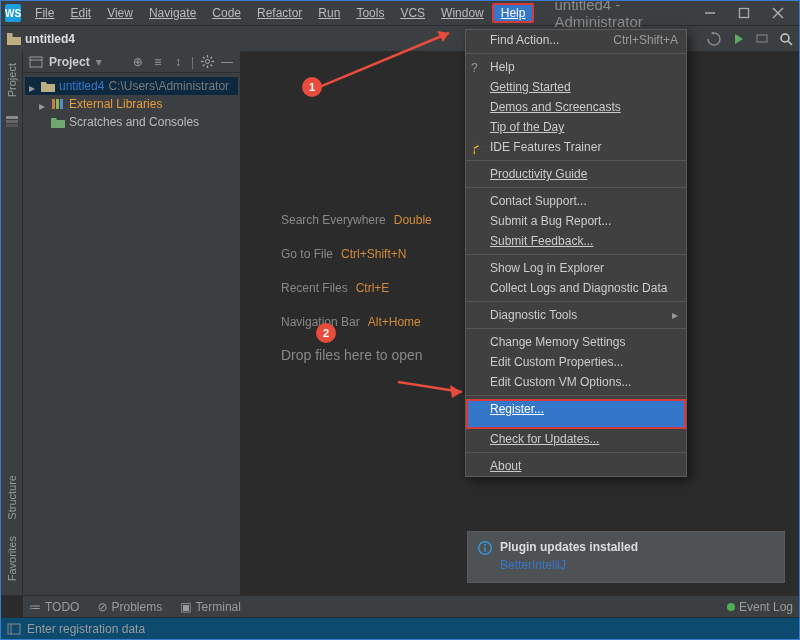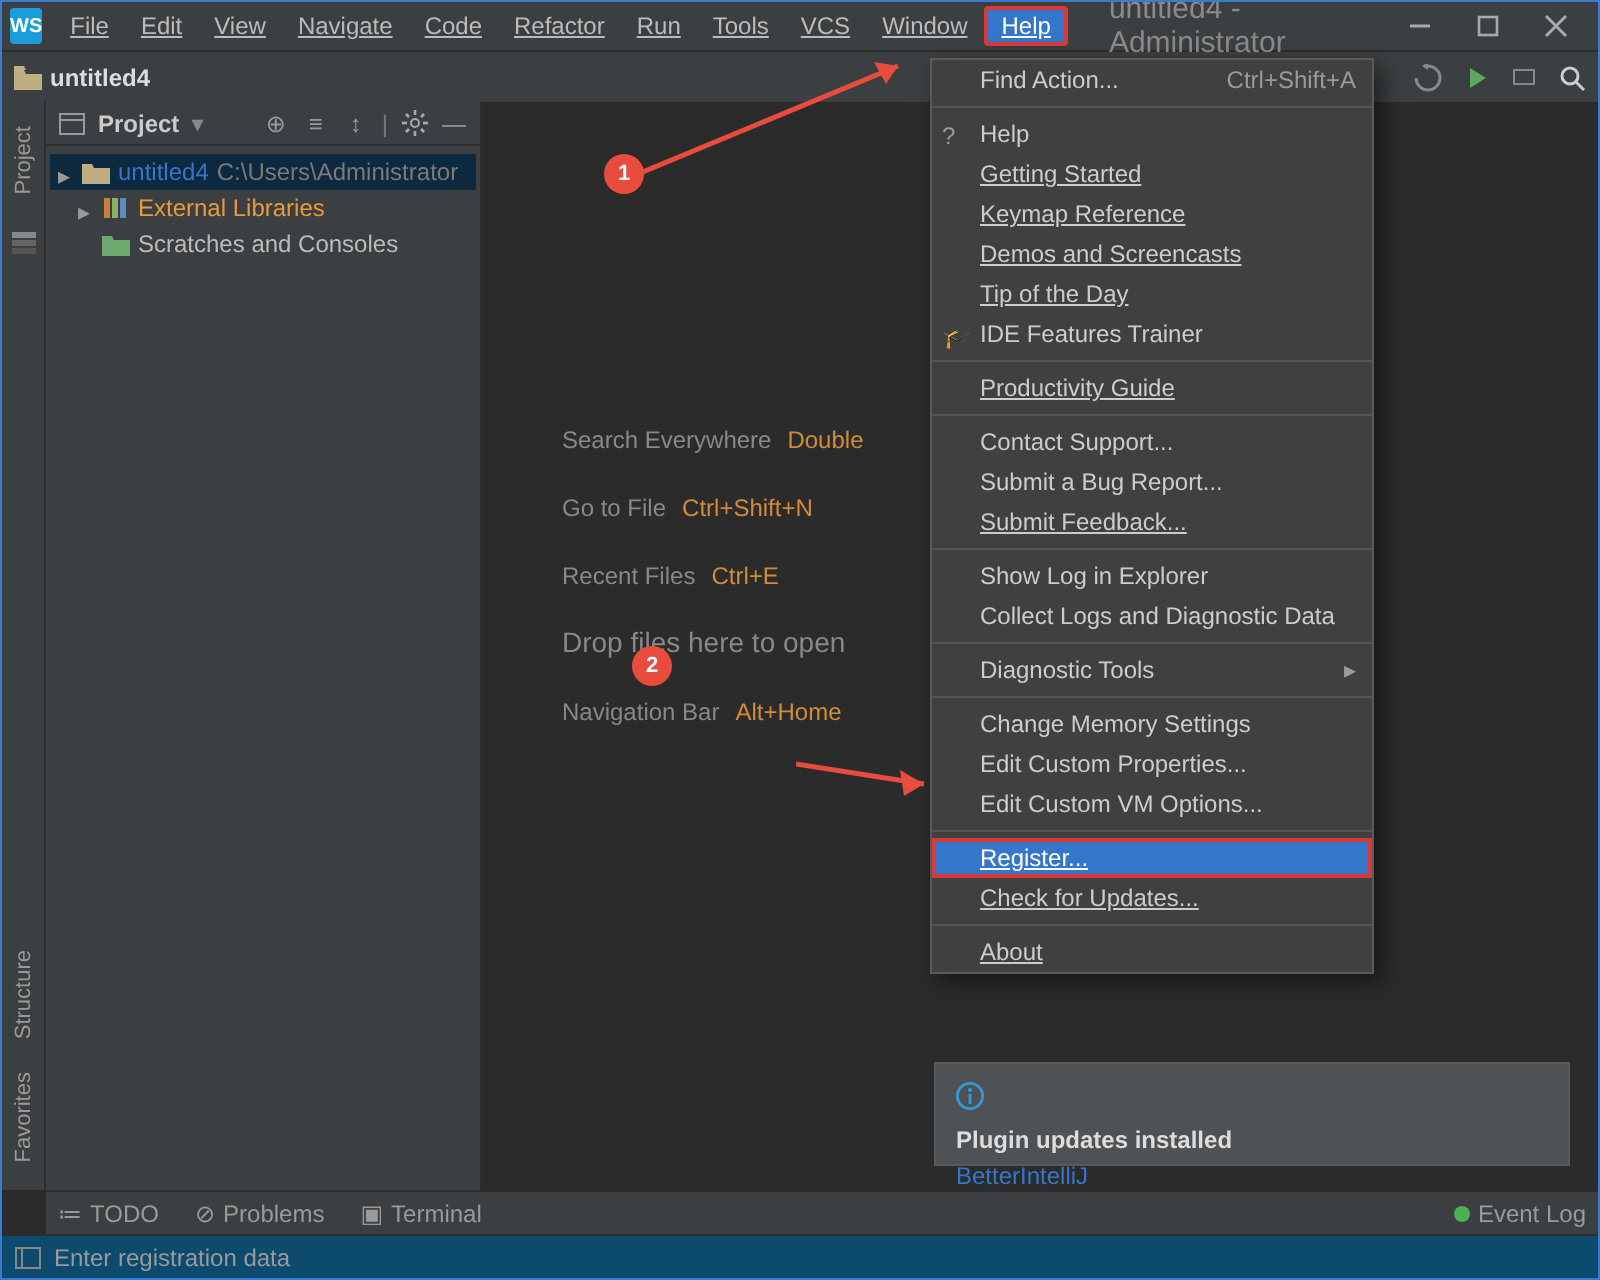--- a/index.html
+++ b/index.html
@@ -53,28 +53,28 @@
   .editor { flex:1; background:#2b2b2b; position:relative; }
   .welcome { position:absolute; left:40px; top:160px; display:flex; flex-direction:column; gap:18px; }
   .welcome .row { font-size:14px; color:#888; }
   .welcome .row .shortcut { color:#d18b3a; margin-left:8px; }
   
   
   .dropdown { position:absolute; top:28px; left:464px; width:222px; background:#404040; border:1px solid #5a5a5a; box-shadow:4px 4px 10px rgba(0,0,0,0.5); z-index:10; }
   .dd-item { display:flex; align-items:center; padding:3px 8px 3px 24px; color:#ccc; position:relative; white-space:nowrap; font-size:12px; cursor:pointer; }
   .dd-item.with-sc { justify-content:space-between; }
   .dd-item .sc { color:#9a9a9a; }
-  .dd-item.hover { background:#3476c9; color:#fff; border:2px solid #d83a3a; padding:1px 6px 1px 22px; }
+  .dd-item.hover { background:#3476c9; color:#fff; border:2px solid #d83a3a; padding:1px 6px 11px 22px; }
   .dd-sep { height:1px; background:#555; margin:3px 0; }
   .dd-item .ul { text-decoration:underline; }
   .dd-icon { position:absolute; left:5px; width:12px; height:12px; color:#9a9a9a; }
   .dd-arrow { margin-left:auto; color:#9a9a9a; }
   
   
-  .notif { position:absolute; right:14px; bottom:56px; width:318px; height:52px; background:#4f5254; border:1px solid #5a5a5a; padding:8px 10px; display:flex; gap:8px;flex-direction:column; }
+  .notif { position:absolute; right:14px; bottom:56px; width:318px; height:52px; background:#4f5254; border:1px solid #5a5a5a; padding:8px 10px; display:flex; gap:8px; }
   .notif .info-icon { width:14px; height:14px; color:#3498db; flex-shrink:0; margin-top:1px; }
   .notif .title { color:#ddd; font-weight:bold; }
   .notif .link { color:#3476c9; margin-top:4px; display:block; }
   
   
   .bottombar { position:absolute; left:22px; right:0; bottom:22px; height:22px; background:#3c3f41; border-top:1px solid #2d2d2d; display:flex; align-items:center; padding:0 6px; gap:18px; }
   .bottombar .bitem { display:flex; align-items:center; gap:4px; color:#9a9a9a; font-size:11px; cursor:pointer; }
   .bottombar .right { margin-left:auto; display:flex; align-items:center; gap:6px; }
   .bottombar .dot { width:8px; height:8px; background:#4caf50; border-radius:50%; }
   
@@ -243,41 +243,38 @@
         <span class="tree-sub">Scratches and Consoles</span>
       </div>
     </div>
   </div>
 
   <div class="editor">
     <div class="welcome">
       <div class="row"><span>Search Everywhere</span><span class="shortcut">Double</span></div>
       <div class="row"><span>Go to File</span><span class="shortcut">Ctrl+Shift+N</span></div>
       <div class="row"><span>Recent Files</span><span class="shortcut">Ctrl+E</span></div>
+      <div class="row"><span>Navigation Bar</span><span class="shortcut">Alt+Home</span></div>
       <div class="row">Drop files here to open</div>
-      <div class="row"><span>Navigation Bar</span><span class="shortcut">Alt+Home</span></div>
     </div>
   </div>
 </div>
 
 <div class="dropdown">
   <div class="dd-item with-sc">
       <span>Find Action...</span>
       <span class="sc">Ctrl+Shift+A</span>
     </div>
   <div class="dd-sep"></div>
   <div class="dd-item">
       <span class="dd-icon">?</span>
       <span>Help</span>
     </div>
   <div class="dd-item">
       <span class="ul">Getting Started</span>
-    </div>
-  <div class="dd-item">
-      <span class="ul">Keymap Reference</span>
     </div>
   <div class="dd-item">
       <span class="ul">Demos and Screencasts</span>
     </div>
   <div class="dd-item">
       <span class="ul">Tip of the Day</span>
     </div>
   <div class="dd-item">
       <span class="dd-icon">🎓</span>
       <span>IDE Features Trainer</span>

